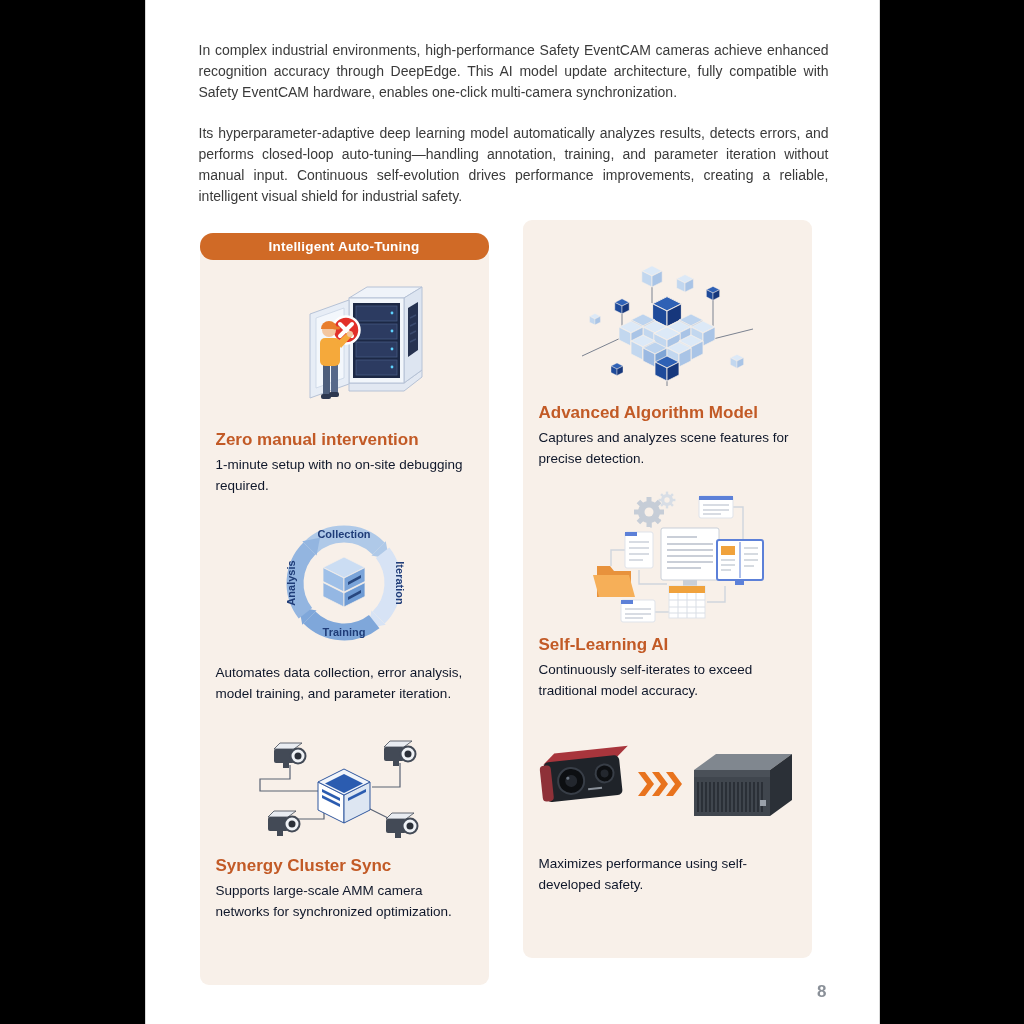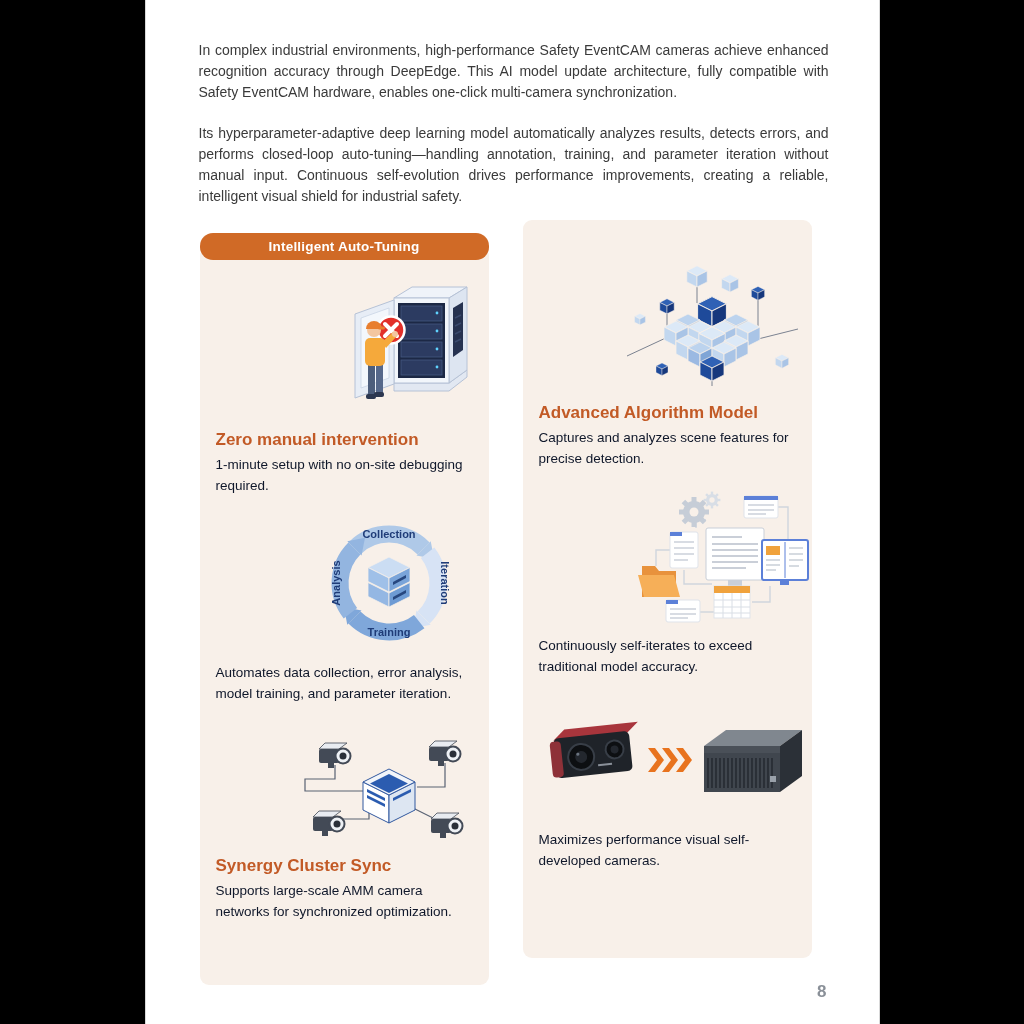--- a/index.html
+++ b/index.html
@@ -35,21 +35,21 @@
     font-size:13.5px;font-weight:bold;letter-spacing:.2px;
     display:flex;align-items:center;justify-content:center;
     position:relative;z-index:2;
   }
   .card-body{
     background:#F8F0E9;border-radius:9px;
     margin-top:-13px;padding-top:13px;
     height:738px;box-sizing:border-box;
     position:relative;z-index:1;
   }
-  .ill{display:flex;align-items:center;justify-content:flex-end;}
+  .ill{display:flex;align-items:center;justify-content:center;}
   .ill svg{display:block;}
   .ill-1{height:165px;}
   .ill-2{height:150px;margin-top:11px;}
   .ill-3{height:128px;margin-top:19px;}
   .sec-title{
     margin:6px 16px 0;font-size:17px;line-height:18px;
     font-weight:bold;color:#C25A26;
   }
   .sec-body{
     margin:6px 16px 0;font-size:13.5px;line-height:20.5px;
@@ -318,20 +318,21 @@
               <rect x="168" y="100" width="9" height="5" fill="#5C80D8"></rect>
             </g>
 
             <g>
               <rect x="102" y="106" width="36" height="32" fill="#FFFFFF" stroke="#DFE3EA"></rect>
               <rect x="102" y="106" width="36" height="7" fill="#F0A23C"></rect>
               <path d="M111,113 v25 M120,113 v25 M129,113 v25 M102,120 h36 M102,127 h36 M102,133 h36" stroke="#D9DEE5" stroke-width="1"></path>
             </g>
           </svg>
         </div>
+        <h3 class="sec-title">Self-Learning AI</h3>
         <p class="sec-body">Continuously self-iterates to exceed traditional model accuracy.</p>
 
         <div class="ill ill-3">
           <svg width="270" height="100" viewBox="0 0 270 100">
 
             <g transform="translate(8,14) rotate(-6,50,40)">
               <polygon points="6,12 18,2 92,2 80,12" fill="#A8353C"></polygon>
               <rect x="6" y="10" width="76" height="40" rx="5" fill="#1F2329"></rect>
               <rect x="2" y="13" width="11" height="36" rx="4" fill="#8E3138"></rect>
               <circle cx="32" cy="31" r="13" fill="#0D0F12" stroke="#383E47" stroke-width="2"></circle>
@@ -351,21 +352,21 @@
             <g>
               <polygon points="162,36 184,20 260,20 238,36" fill="#80878F"></polygon>
               <polygon points="238,36 260,20 260,66 238,82" fill="#2B3037"></polygon>
               <rect x="162" y="36" width="76" height="46" fill="#40464E"></rect>
               <rect x="162" y="36" width="76" height="7" fill="#4A5058"></rect>
               <path d="M166,48 v30 m4,-30 v30 m4,-30 v30 m4,-30 v30 m4,-30 v30 m4,-30 v30 m4,-30 v30 m4,-30 v30 m4,-30 v30 m4,-30 v30 m4,-30 v30 m4,-30 v30 m4,-30 v30 m4,-30 v30 m4,-30 v30 m4,-30 v30 m4,-30 v30" stroke="#262B32" stroke-width="1.6" fill="none"></path>
               <rect x="228" y="66" width="6" height="6" fill="#9AA1AA"></rect>
             </g>
           </svg>
         </div>
-        <p class="sec-body">Maximizes performance visual self-developed cameras.</p>
+        <p class="sec-body">Maximizes performance using self-developed safety.</p>
 
       </div>
     </section>
 
   </div>
 
   <div class="page-num">8</div>
 </div>
 
 </body></html>

